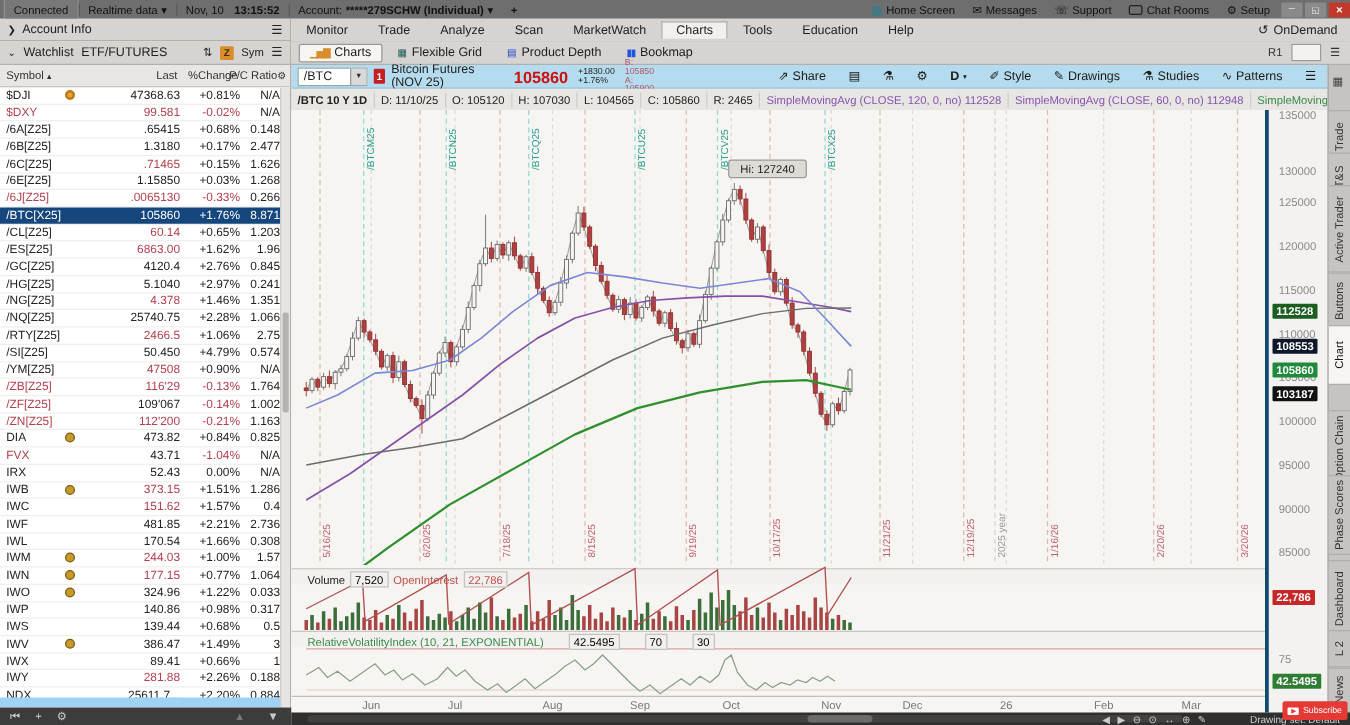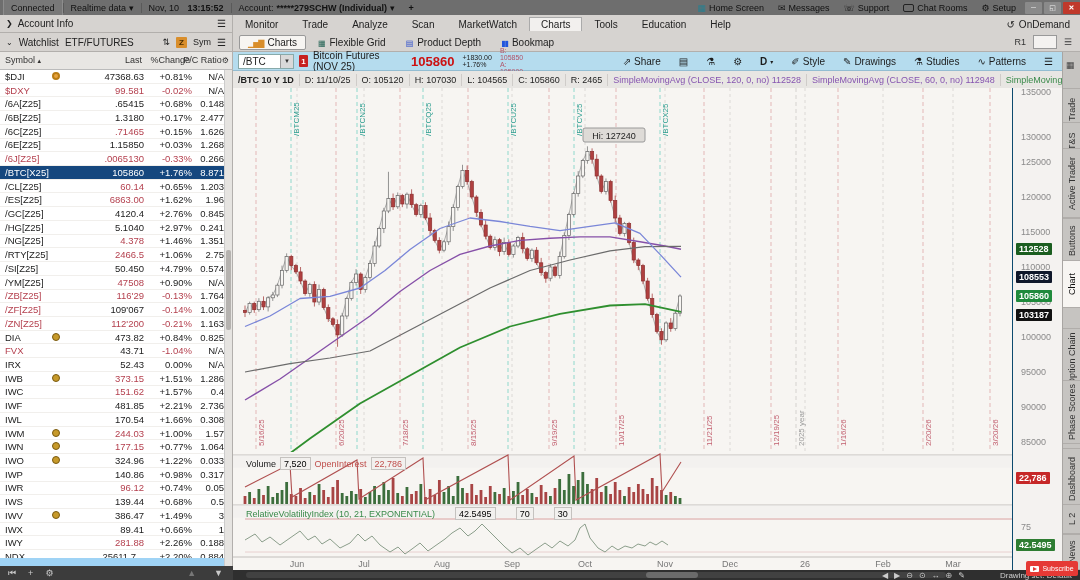--- a/index.html
+++ b/index.html
@@ -71,21 +71,21 @@
   .wl-scroll{position:absolute;right:0;top:0;width:7px;height:100%;background:#e6e4e1;border-left:1px solid #ccc;}
   .wl-thumb{position:absolute;left:1px;width:5px;background:#b5b2af;border-radius:2px;}
   .wl-partial{position:absolute;left:0;bottom:0;width:226px;height:8px;background:#9fd3f5;}
   .wl-footer{left:0;top:566px;width:233px;height:14px;background:#3c3c3c;display:flex;align-items:center;
              color:#c9c9c9;font-size:9px;gap:12px;padding-left:8px;box-sizing:border-box;z-index:6;}
   .wl-footer .right{margin-left:auto;padding-right:10px;display:flex;gap:18px;}
   
   .chart-region{left:233px;top:88px;width:779px;height:482px;background:#f7f5f2;overflow:hidden;}
   .panel-hdr{position:absolute;left:13px;display:flex;align-items:center;gap:4px;font-size:9px;z-index:5;}
   .ph-box{border:1px solid #c5c2bf;background:#f2f0ee;padding:0 3px;height:11px;display:flex;align-items:center;}
-  .axis-col{left:1012px;top:88px;width:50px;height:482px;background:#f4f2f0;border-left:1px solid #0c4a6e;
+  .axis-col{left:1012px;top:88px;width:50px;height:482px;background:#f4f2f0;border-left:3px solid #0c4a6e;
             font-size:9px;color:#8a8a8a;}
   .tick{position:absolute;left:8px;}
   .badge{position:absolute;left:3px;height:12px;padding:0 3px;color:#fff;font-size:9px;font-weight:bold;
          display:flex;align-items:center;border-radius:1px;z-index:4;}
   
   .right-strip{left:1062px;top:52px;width:18px;height:518px;background:#c6c4c1;border-left:1px solid #a8a5a2;}
   .rtab{position:absolute;left:0;width:17px;display:flex;align-items:center;justify-content:center;
         writing-mode:vertical-rl;transform:rotate(180deg);font-size:9px;color:#333;background:#c6c4c1;
         border-top:1px solid #b0adaa;border-bottom:1px solid #b0adaa;}
   .rtab.active{background:#f7f5f2;color:#111;}
@@ -349,20 +349,26 @@
         <span class="cell-chg">+2.97%</span>
         <span class="cell-ratio">0.241</span>
       </div>
       <div class="wl-row">
         <span class="cell-sym">/NG[Z25]</span>
         <span class="cell-last c-red">4.378</span>
         <span class="cell-chg">+1.46%</span>
         <span class="cell-ratio">1.351</span>
       </div>
       <div class="wl-row">
+        <span class="cell-sym">/NQ[Z25]</span>
+        <span class="cell-last">25740.75</span>
+        <span class="cell-chg">+2.28%</span>
+        <span class="cell-ratio">1.066</span>
+      </div>
+      <div class="wl-row">
         <span class="cell-sym">/RTY[Z25]</span>
         <span class="cell-last c-red">2466.5</span>
         <span class="cell-chg">+1.06%</span>
         <span class="cell-ratio">2.75</span>
       </div>
       <div class="wl-row">
         <span class="cell-sym">/SI[Z25]</span>
         <span class="cell-last">50.450</span>
         <span class="cell-chg">+4.79%</span>
         <span class="cell-ratio">0.574</span>
@@ -454,26 +460,20 @@
         <span class="dot"></span>
         <span class="cell-last">324.96</span>
         <span class="cell-chg">+1.22%</span>
         <span class="cell-ratio">0.033</span>
       </div>
       <div class="wl-row">
         <span class="cell-sym">IWP</span>
         <span class="cell-last">140.86</span>
         <span class="cell-chg">+0.98%</span>
         <span class="cell-ratio">0.317</span>
-      </div>
-      <div class="wl-row">
-        <span class="cell-sym">IWR</span>
-        <span class="cell-last c-red">96.12</span>
-        <span class="cell-chg">+0.74%</span>
-        <span class="cell-ratio">0.05</span>
       </div>
       <div class="wl-row">
         <span class="cell-sym">IWS</span>
         <span class="cell-last">139.44</span>
         <span class="cell-chg">+0.68%</span>
         <span class="cell-ratio">0.5</span>
       </div>
       <div class="wl-row">
         <span class="cell-sym">IWV</span>
         <span class="dot"></span>

